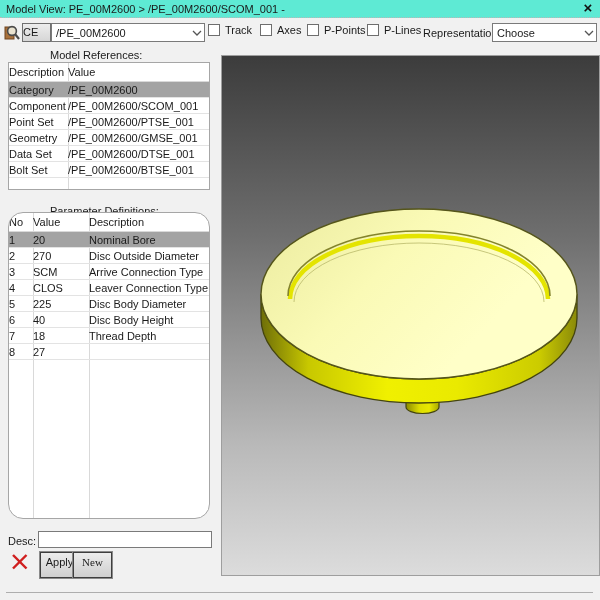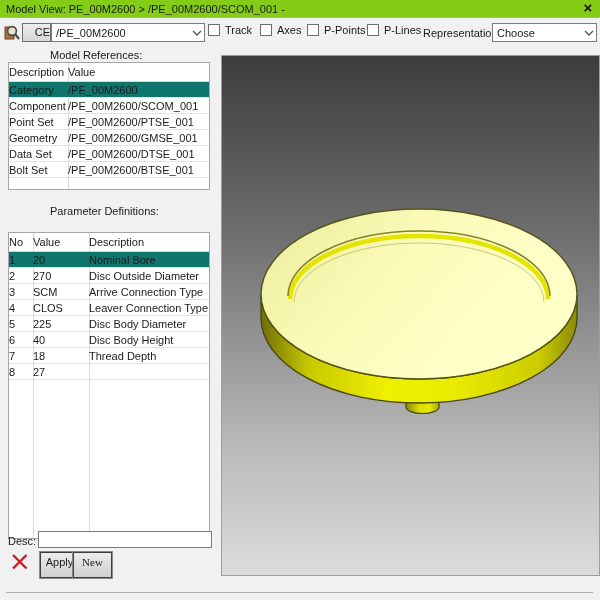--- a/index.html
+++ b/index.html
@@ -5,53 +5,53 @@
   * { box-sizing: border-box; margin: 0; padding: 0; }
   html,body { width:600px; height:600px; }
   body {
     font-family: "Liberation Sans", "DejaVu Sans", sans-serif;
     font-size: 11px; color:#1a1a1a; background:#f1f1f1; position:relative;
     overflow:hidden;
   }
   .abs { position:absolute; }
 
   
-  .titlebar { left:0; top:0; width:600px; height:18px; background:#84cc16;
+  .titlebar { left:0; top:0; width:600px; height:18px; background:#5eead4;
     border-bottom:1px dotted #b8b8b8; }
   .titlebar .title { position:absolute; left:6px; top:3px; white-space:nowrap; }
   .close-btn { position:absolute; right:5px; top:0px; width:14px; height:16px;
     font-weight:700; font-size:15px; line-height:16px; text-align:center; cursor:default; color:#111; }
 
   
   .toolbar { left:0; top:19px; width:600px; height:30px; }
   .tool-icon { left:3px; top:5px; width:18px; height:18px; }
   .btn-ce { left:22px; top:4px; width:29px; height:19px; background:linear-gradient(#ededed,#d6d6d6);
-    border:1px solid #707070; text-align:right; line-height:17px; }
+    border:1px solid #707070; text-align:left; line-height:17px; }
   .combo { background:#fff; border:1px solid #7a7a7a; display:flex; align-items:center; }
   .combo .val { flex:1; padding-left:4px; white-space:nowrap; overflow:hidden; }
   .combo .chev { width:14px; display:flex; justify-content:center; }
   .combo-model { left:51px; top:4px; width:154px; height:19px; }
   .combo-repr { left:492px; top:4px; width:105px; height:19px; }
   .cb-item { position:absolute; top:5px; display:flex; align-items:flex-end; }
   .cb-box { width:12px; height:12px; background:#fff; border:1px solid #6e6e6e; margin-right:5px; }
   .repr-label { left:423px; top:8px; }
 
   
   .sec-label { left:7px;padding-left:43px; }
 
   
   .tbl { background:#fff; border:1px solid #a6a6a6; overflow:hidden; }
   .tbl .vline { position:absolute; top:0; bottom:0; width:1px; background:#d9d9d9; }
   .trow { display:flex; height:16px; line-height:16px; border-bottom:1px solid #e3e3e3; position:relative; }
   .trow.hdr { height:19px; line-height:19px; border-bottom:1px solid #d9d9d9; }
-  .trow.selected { background:#0f766e;justify-content:space-between; }
+  .trow.selected { background:#a3a3a3;justify-content:space-between; }
   .cell { white-space:nowrap; overflow:hidden; }
   .tbl-mr { left:8px; top:62px; width:202px; height:128px; }
   .tbl-mr .c1 { width:59px; } .tbl-mr .c2 { flex:1; }
-  .tbl-pd { left:8px; top:232px; width:202px; height:307px; }
+  .tbl-pd { left:8px; top:212px; width:202px; height:307px;border-radius:15px; }
   .tbl-pd .c1 { width:24px; } .tbl-pd .c2 { width:56px; } .tbl-pd .c3 { flex:1; }
 
   
   .desc-label { left:8px; top:535px; }
   .desc-input { left:38px; top:531px; width:174px; height:17px; border:1px solid #7a7a7a;
     background:#fff; font-family:inherit; font-size:11px; padding:0 3px; }
   .red-x { left:11px; top:553px; width:18px; height:18px; }
   .push-btn { position:absolute; top:552px; height:26px; background:linear-gradient(#ececec,#cfcfcf);
     border:1px solid #3e3e3e; outline:1px solid #8a8a8a; text-align:center; line-height:19px; }
   .btn-apply { left:40px; width:39px; }

